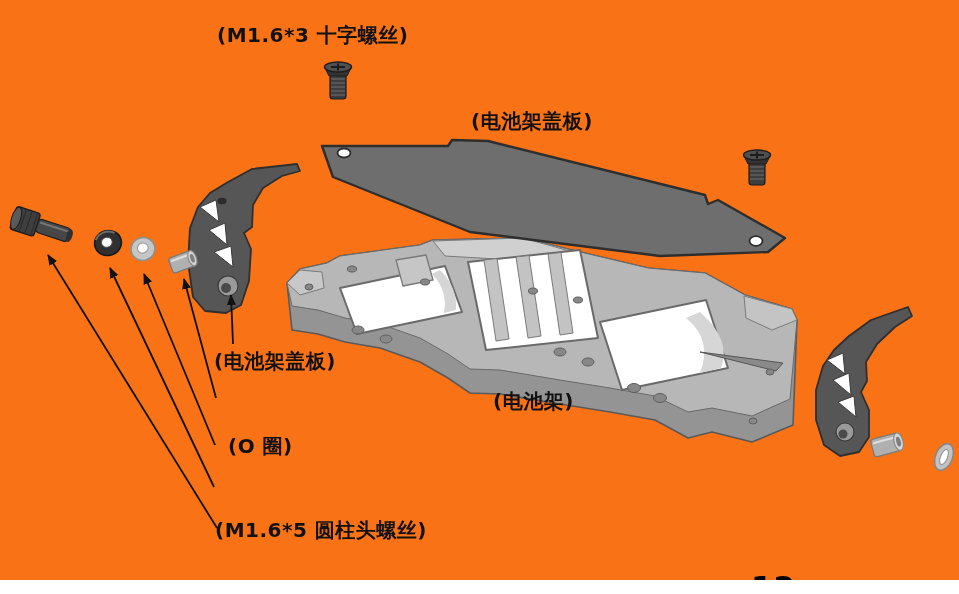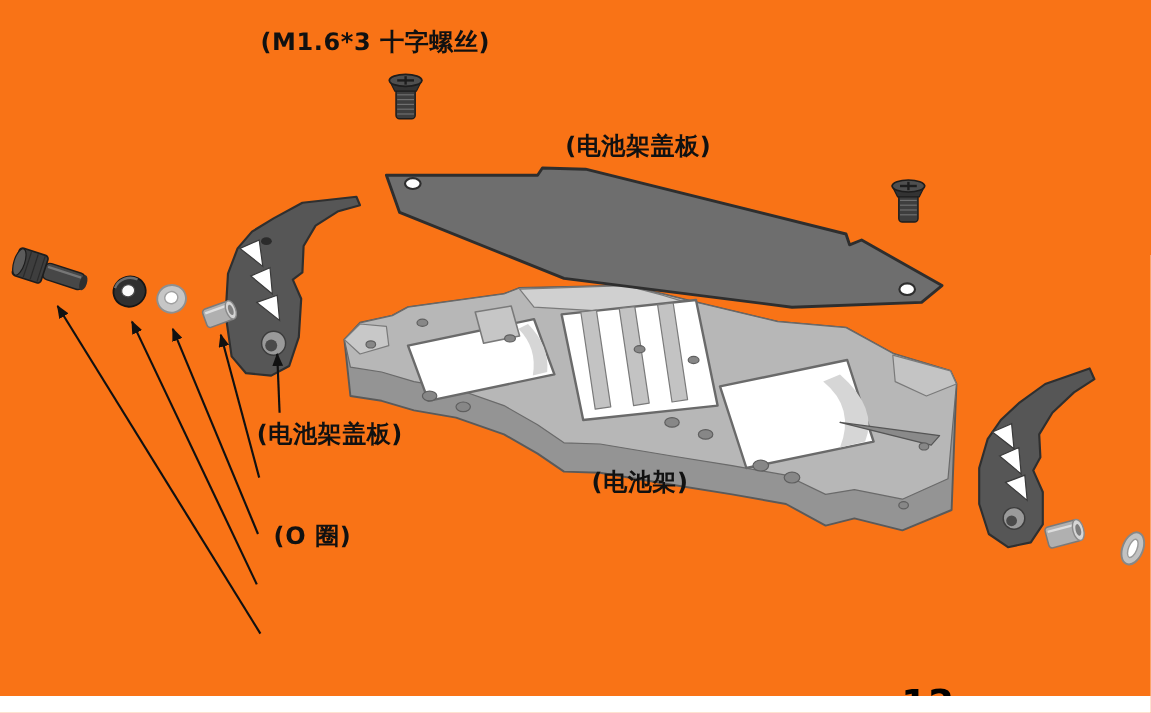--- a/index.html
+++ b/index.html
@@ -190,16 +190,17 @@
       <line x1="215" y1="445" x2="144" y2="274" marker-end="url(#ah)"></line>
       <line x1="216" y1="398" x2="184" y2="279" marker-end="url(#ah)"></line>
       <line x1="233" y1="344" x2="231" y2="295" marker-end="url(#ah)"></line>
     </g>
   </svg>
 
   <div class="lbl" style="left:217px;top:24px">(M1.6*3 十字螺丝)</div>
   <div class="lbl" style="left:471px;top:110px">(电池架盖板)</div>
   <div class="lbl" style="left:214px;top:350px">(电池架盖板)</div>
   <div class="lbl" style="left:228px;top:435px">(O 圈)</div>
+  <div class="lbl" style="left:215px;top:519px">(M1.6*5 圆柱头螺丝)</div>
   <div class="lbl" style="left:493px;top:390px">(电池架)</div>
   <div class="pagenum">12</div>
 
 </div>
 
 </body></html>

